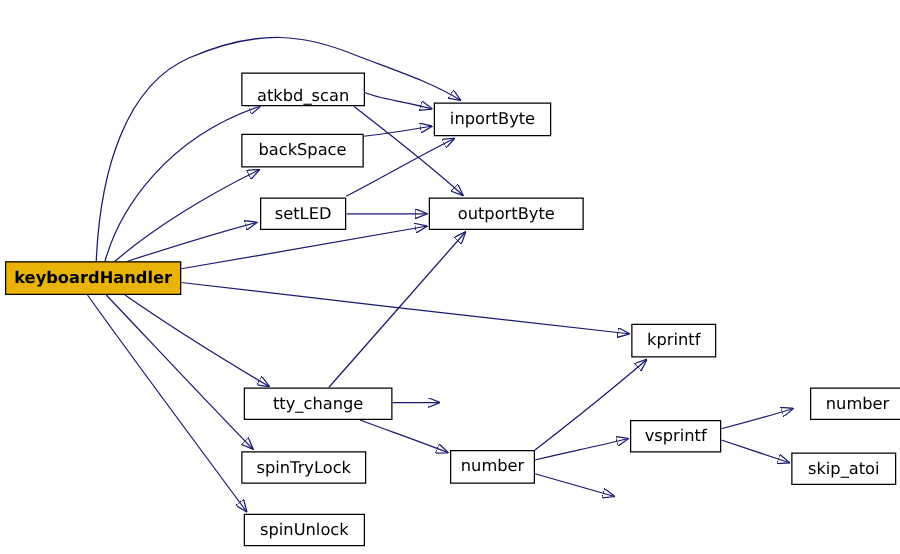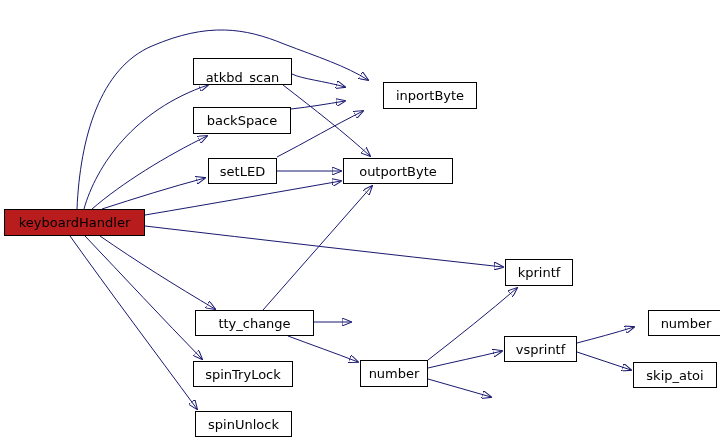--- a/index.html
+++ b/index.html
@@ -26,22 +26,23 @@
     color: #000000;
     font-size: 13px;
     line-height: 1;
     display: flex;
     align-items: center;
     justify-content: center;
     white-space: nowrap;
     cursor: pointer;
   }
   .node.root {
-    background: #b91c1c;
+    background: #eab308;
     cursor: default;
+    font-weight: bold;
   }
 </style>
 </head>
 <body>
 
 <div class="canvas">
 
   <svg class="edge-layer" width="720" height="443" viewBox="0 0 720 443" xmlns="http://www.w3.org/2000/svg">
     <defs>
       <marker id="arrow" viewBox="0 0 10 8" refX="9" refY="4" markerWidth="10" markerHeight="8" orient="auto">
@@ -77,24 +78,24 @@
   </div>
   <div class="node" style="left:193px; top:58px;  width:99px;  height:27px;align-items:flex-end;">
     <span>atkbd_scan</span>
   </div>
   <div class="node" style="left:193px; top:107px; width:98px;  height:27px;">
     <span>backSpace</span>
   </div>
   <div class="node" style="left:208px; top:158px; width:69px;  height:26px;text-align:center;">
     <span>setLED</span>
   </div>
-  <div class="node" style="left:347px; top:82px;  width:94px;  height:27px;margin-left:36px;">
+  <div class="node" style="left:347px; top:82px;  width:94px;  height:27px;">
     <span>inportByte</span>
   </div>
-  <div class="node" style="left:343px; top:158px; width:110px; height:26px;">
+  <div class="node" style="left:343px; top:158px; width:124px; height:26px;">
     <span>outportByte</span>
   </div>
   <div class="node" style="left:505px; top:259px; width:68px;  height:27px;">
     <span>kprintf</span>
   </div>
   <div class="node" style="left:195px; top:310px; width:119px;  height:26px;">
     <span>tty_change</span>
   </div>
   <div class="node" style="left:193px; top:361px; width:100px; height:26px;">
     <span>spinTryLock</span>

